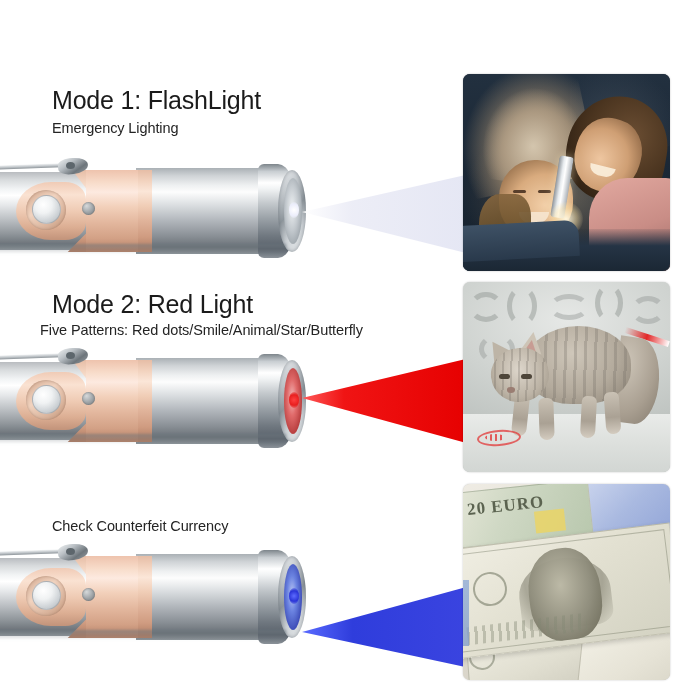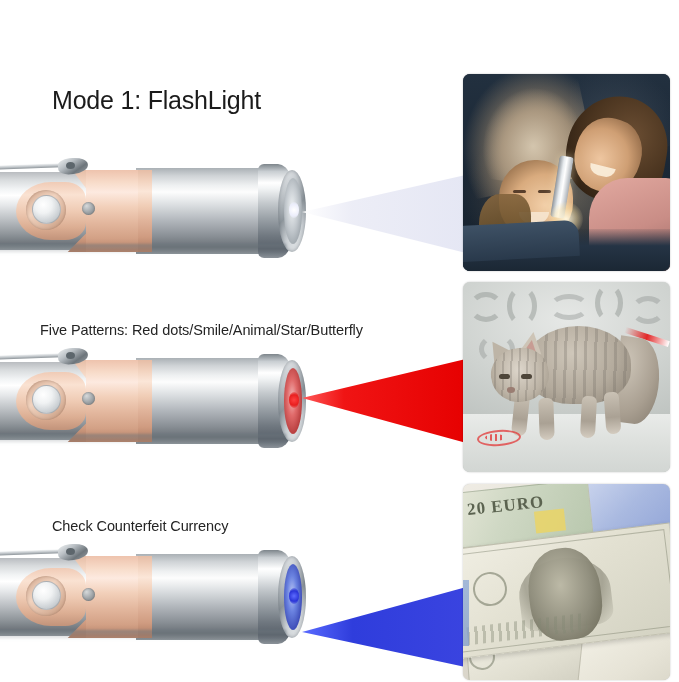--- a/index.html
+++ b/index.html
@@ -472,20 +472,21 @@
     filter: blur(1px);
   }
 </style>
 </head>
 <body>
 
 <div class="page">
 
 
   <div class="mode-heading" style="left:52px; top:86px;">Mode 1: FlashLight</div>
+  <div class="mode-sub" style="left:52px; top:120px;">Emergency Lighting</div>
 
   <div class="flashlight" style="top:162px;">
     <div class="fl-tube"></div>
     <div class="fl-barrel"></div>
     <div class="fl-collar"></div>
     <div class="fl-collar-mid"></div>
     <div class="fl-button-bump"></div>
     <div class="fl-button-outer"></div>
     <div class="fl-button"></div>
     <div class="fl-led"></div>
@@ -526,20 +527,21 @@
     <div class="girl-eye1"></div>
     <div class="girl-eye2"></div>
     <div class="girl-smile"></div>
     <div class="girl-hair2"></div>
     <div class="flashlight-obj"></div>
     <div class="flashlight-glow"></div>
     <div class="bed-bottom"></div>
     <div class="bed-edge"></div>
   </div>
 
+  <div class="mode-heading" style="left:52px; top:290px;">Mode 2: Red Light</div>
   <div class="mode-sub" style="left:40px; top:322px;">Five Patterns: Red dots/Smile/Animal/Star/Butterfly</div>
 
   <div class="flashlight" style="top:352px;">
     <div class="fl-tube"></div>
     <div class="fl-barrel"></div>
     <div class="fl-collar"></div>
     <div class="fl-collar-mid"></div>
     <div class="fl-button-bump"></div>
     <div class="fl-button-outer"></div>
     <div class="fl-button"></div>

